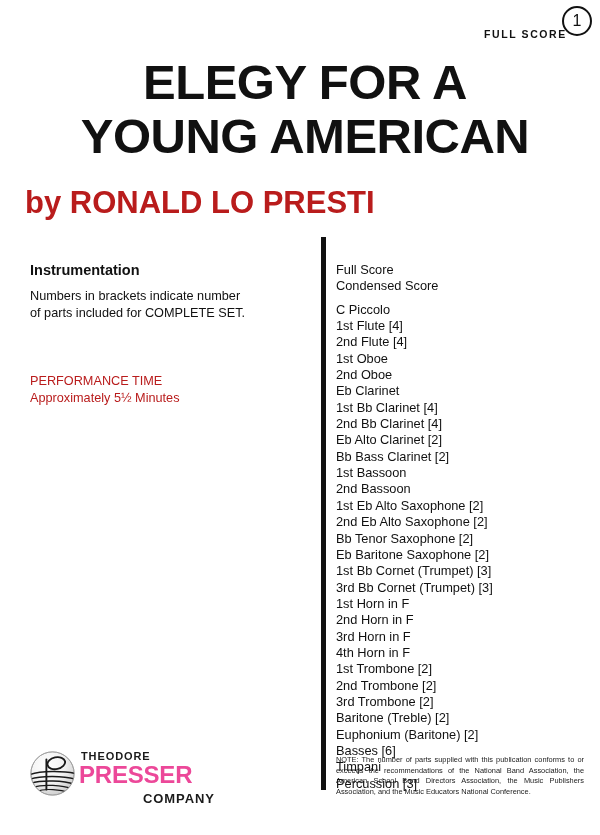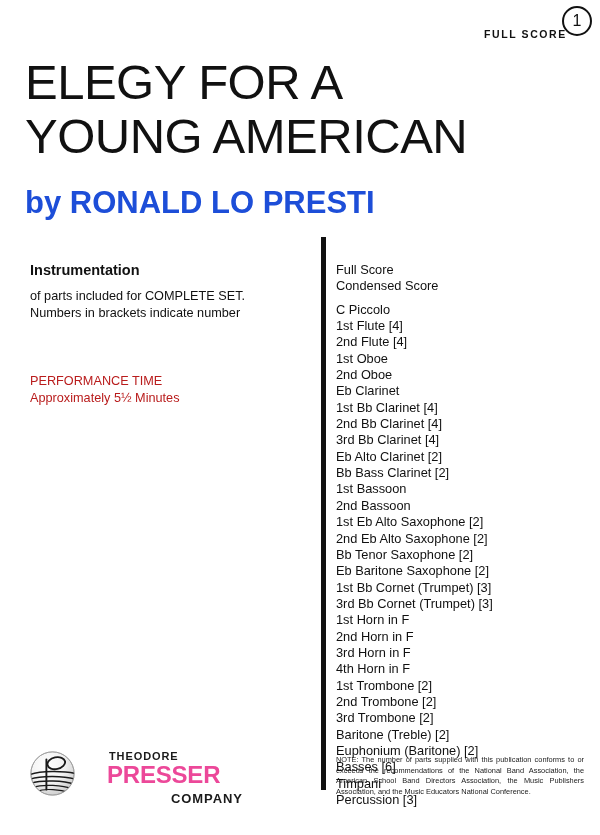--- a/index.html
+++ b/index.html
@@ -46,33 +46,34 @@
     color: #111;
   }
 
   
   .title {
     position: absolute;
     left: 25px;
     top: 56px;
     width: 560px;
     font-size: 49px;
-    font-weight: normal;
+    font-weight: bold;
     letter-spacing: -0.5px;
     line-height: 1.1;
     color: #111;
+    text-align: center;
   }
   .title .line2 { display: block; }
   .composer {
     position: absolute;
     left: 25px;
     top: 185px;
     font-size: 31px;
     font-weight: bold;
-    color: #1d4ed8;
+    color: #b91c1c;
   }
 
   
   .divider {
     position: absolute;
     left: 321px;
     top: 237px;
     width: 5px;
     height: 553px;
     background: #111;
@@ -119,21 +120,20 @@
     top: 2px;
     width: 47px;
     height: 47px;
   }
   .logo-words {
     position: absolute;
     left: 52px;
     top: 0;
     width: 135px;
     height: 56px;
-    margin-left: 28px;
   }
   .logo-theodore {
     position: absolute;
     left: 0;
     top: 2px;
     font-size: 11px;
     font-weight: bold;
     letter-spacing: 0.9px;
     color: #1a1a1a;
   }
@@ -199,22 +199,22 @@
     <span class="line2">YOUNG AMERICAN</span>
   </div>
 
   <div class="composer">by RONALD LO PRESTI</div>
 
   <div class="divider"></div>
 
   <div class="instrumentation-heading">Instrumentation</div>
 
   <div class="instrumentation-note">
+    <div>Numbers in brackets indicate number</div>
     <div>of parts included for COMPLETE SET.</div>
-    <div>Numbers in brackets indicate number</div>
   </div>
 
   <div class="perf-time">
     <div>PERFORMANCE TIME</div>
     <div>Approximately 5½ Minutes</div>
   </div>
 
   <div class="logo">
     <span class="logo-mark">
       <svg viewBox="0 0 100 100" width="47" height="47" aria-hidden="true">
@@ -255,21 +255,20 @@
       <div class="item">Condensed Score</div>
       <div class="spacer"></div>
       <div class="item">C Piccolo</div>
       <div class="item">1st Flute [4]</div>
       <div class="item">2nd Flute [4]</div>
       <div class="item">1st Oboe</div>
       <div class="item">2nd Oboe</div>
       <div class="item">Eb Clarinet</div>
       <div class="item">1st Bb Clarinet [4]</div>
       <div class="item">2nd Bb Clarinet [4]</div>
-      <div class="item">3rd Bb Clarinet [4]</div>
       <div class="item">Eb Alto Clarinet [2]</div>
       <div class="item">Bb Bass Clarinet [2]</div>
       <div class="item">1st Bassoon</div>
       <div class="item">2nd Bassoon</div>
       <div class="item">1st Eb Alto Saxophone [2]</div>
       <div class="item">2nd Eb Alto Saxophone [2]</div>
       <div class="item">Bb Tenor Saxophone [2]</div>
       <div class="item">Eb Baritone Saxophone [2]</div>
       <div class="item">1st Bb Cornet (Trumpet) [3]</div>
       <div class="item">3rd Bb Cornet (Trumpet) [3]</div>

